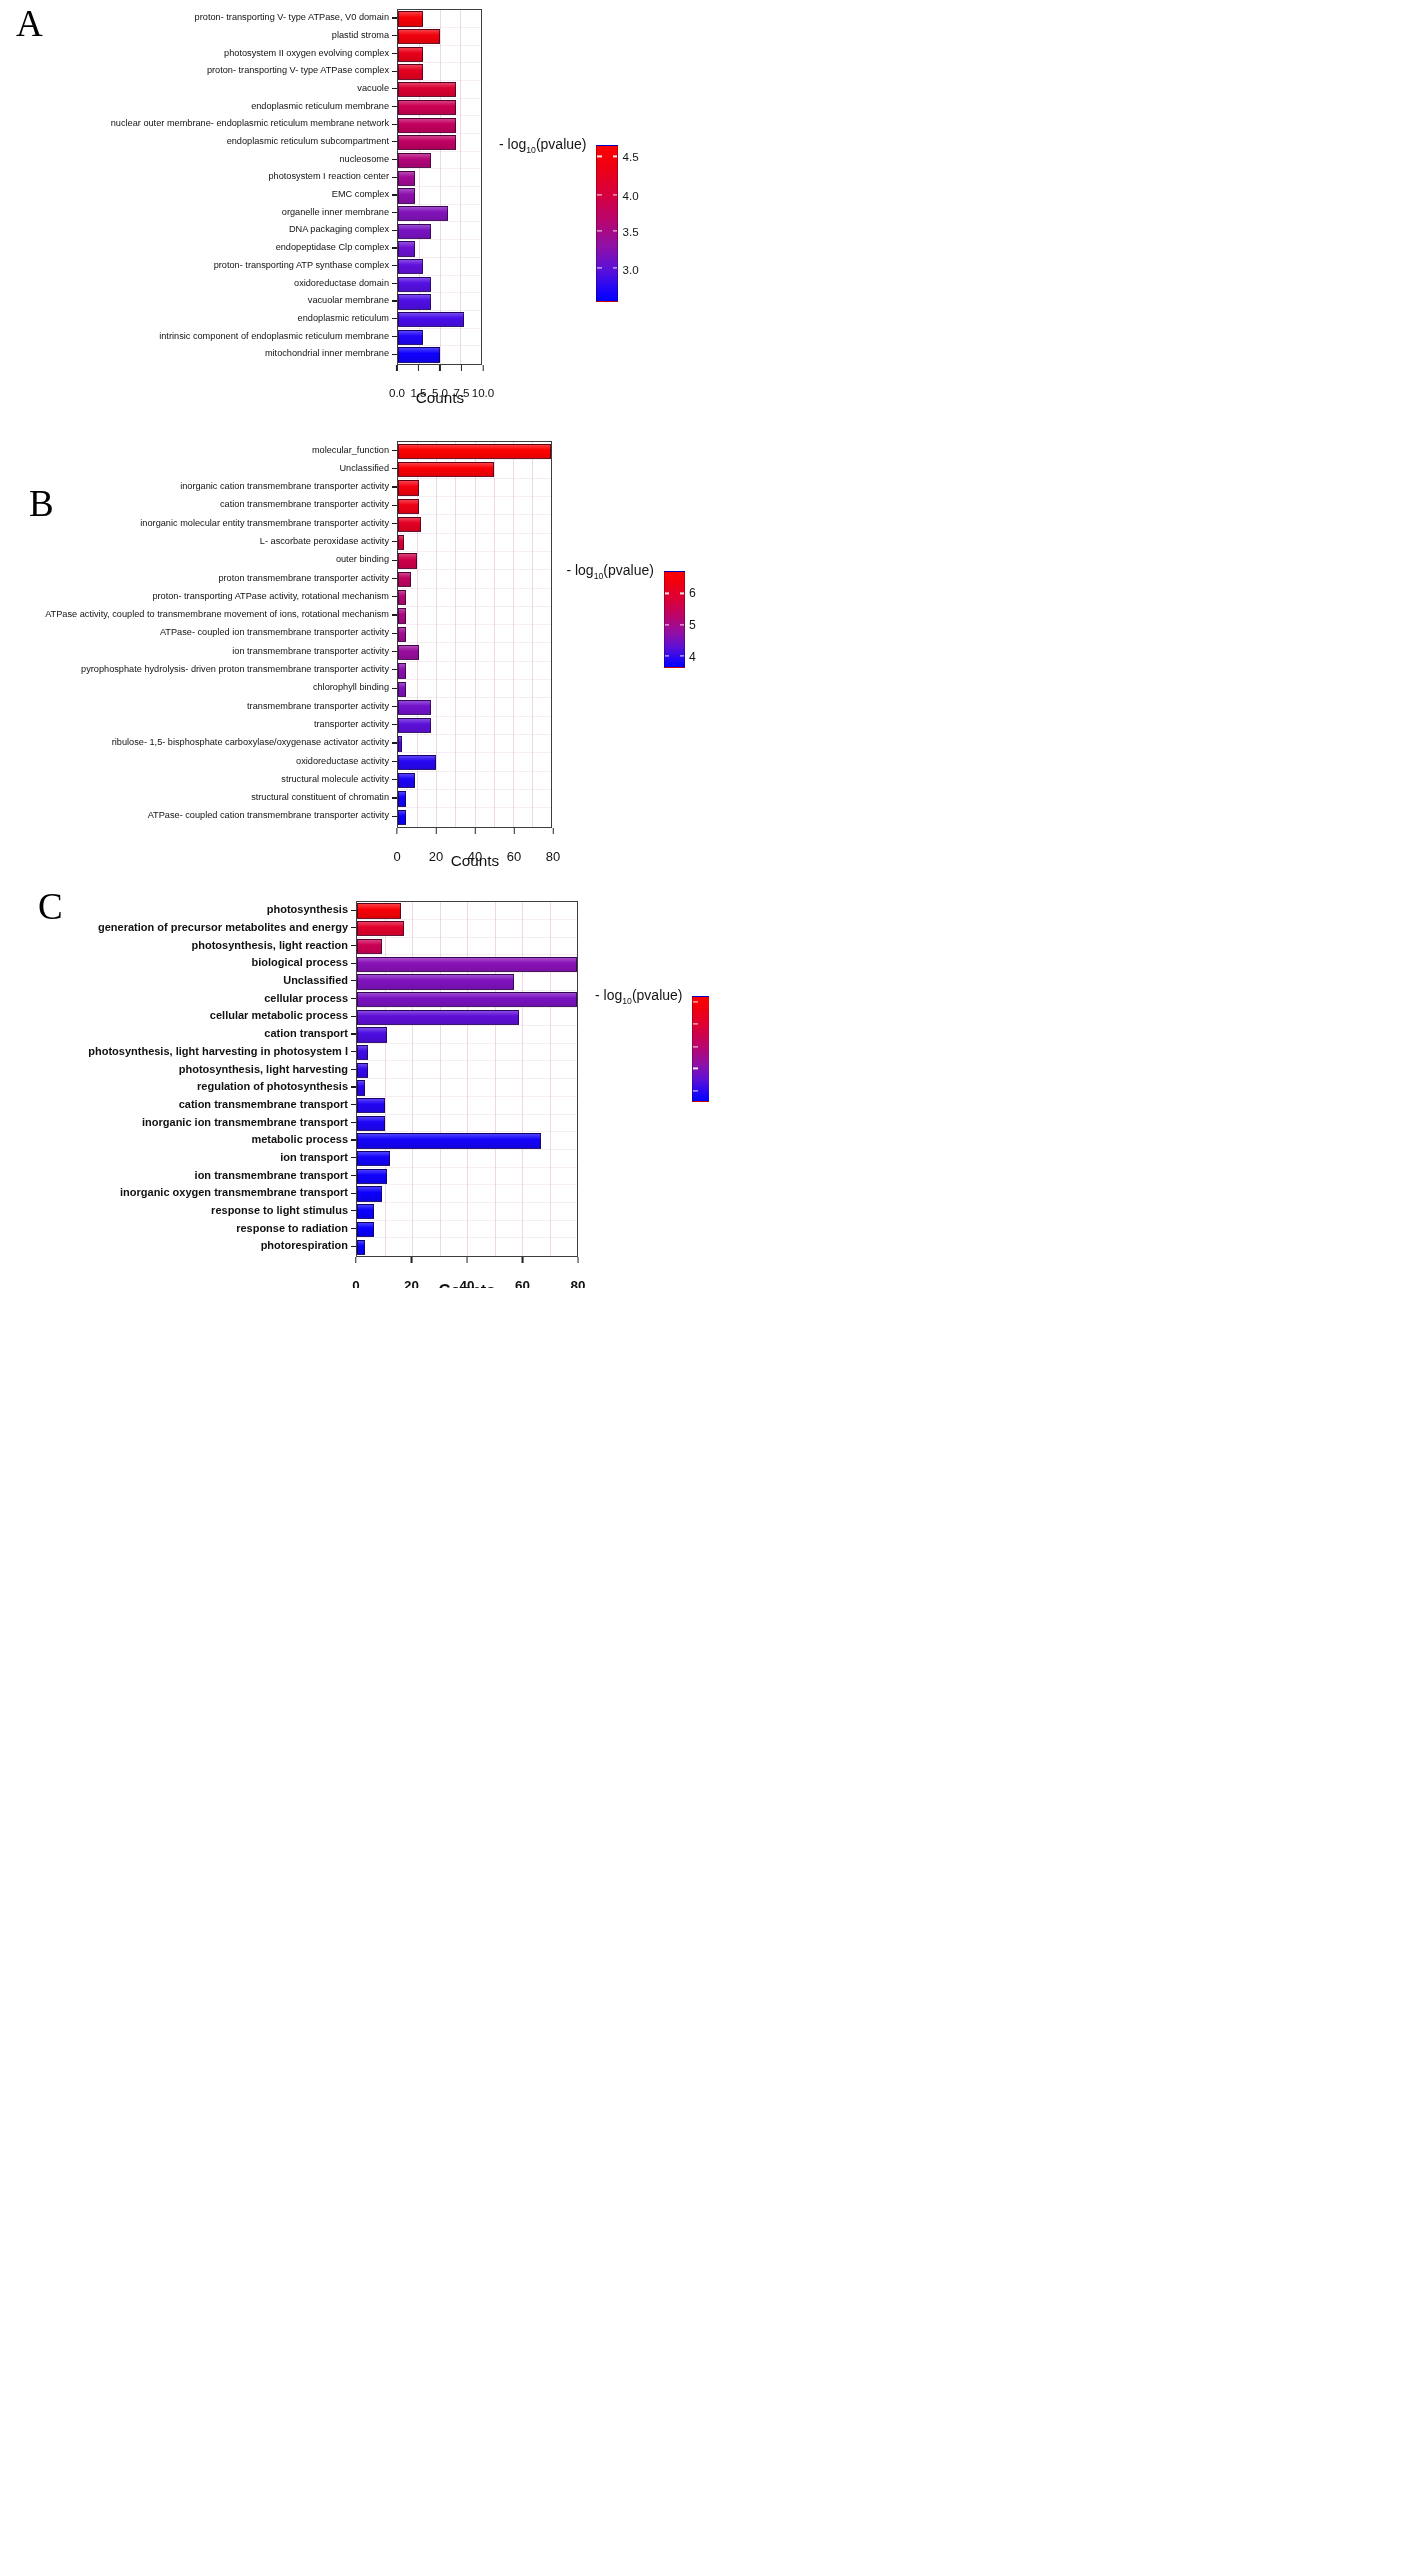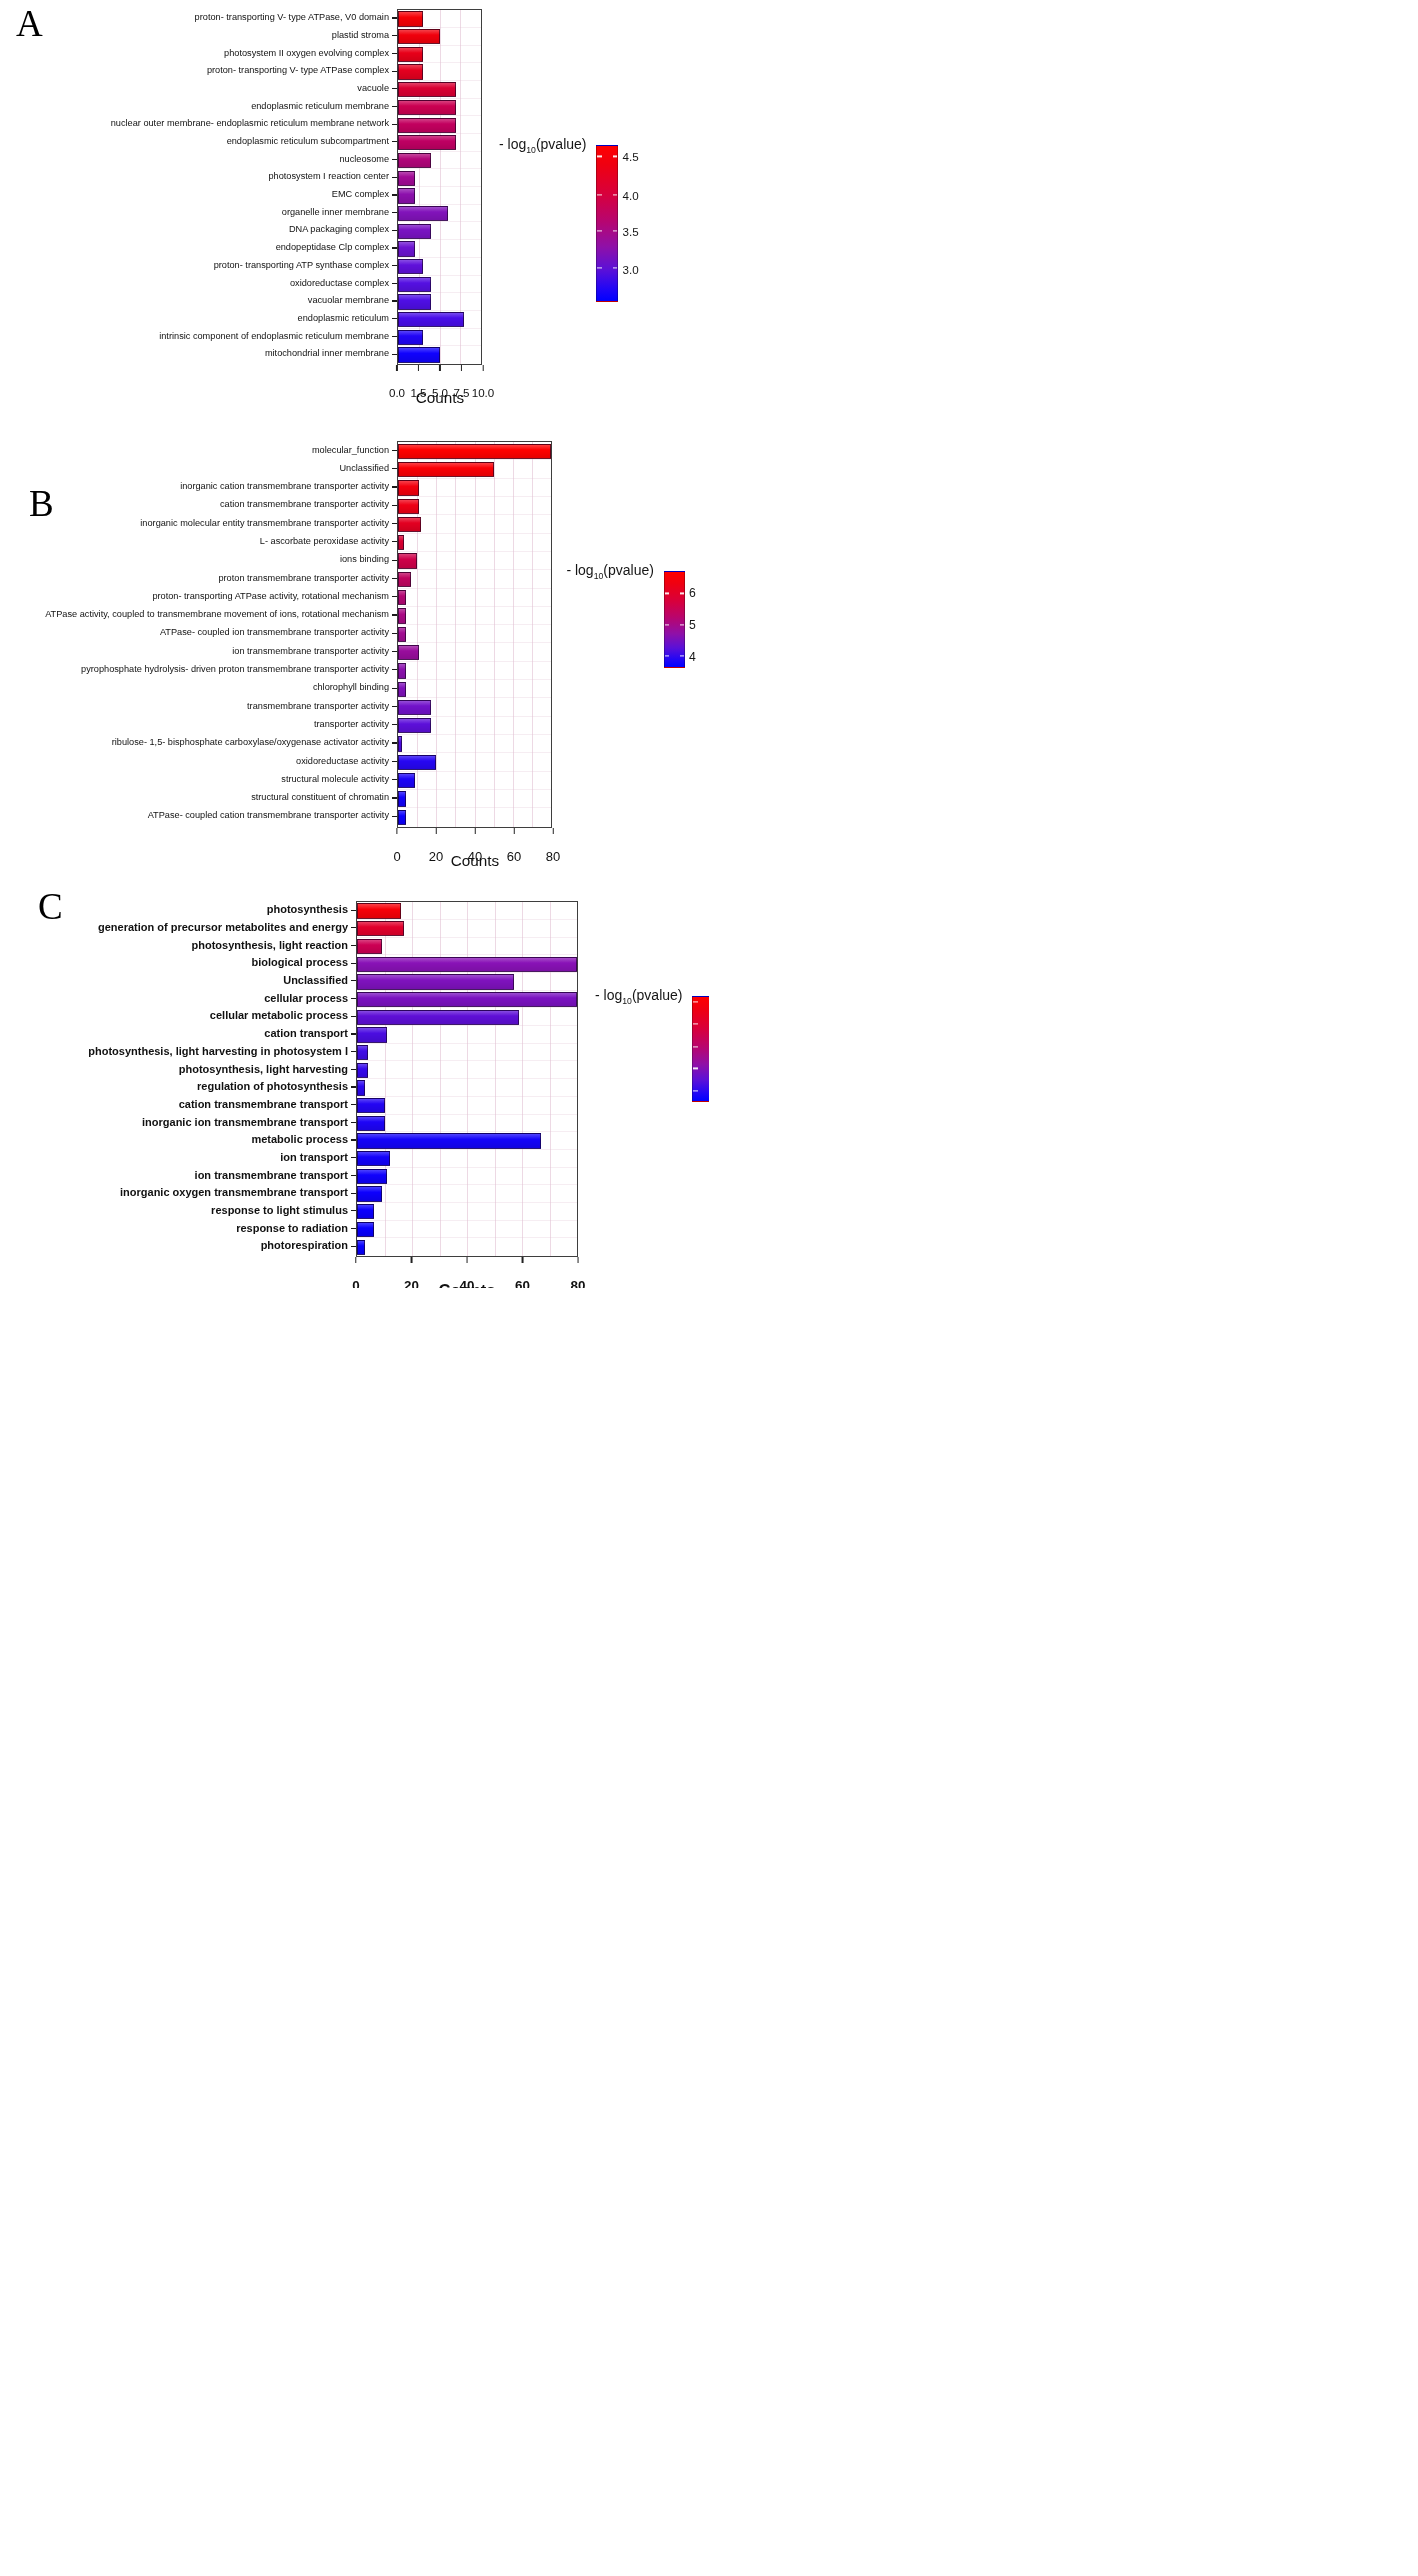--- a/index.html
+++ b/index.html
@@ -148,21 +148,21 @@
         </div>
         <div class="ylabel">
           <span>endopeptidase Clp complex</span>
           <div class="ytick"></div>
         </div>
         <div class="ylabel">
           <span>proton- transporting ATP synthase complex</span>
           <div class="ytick"></div>
         </div>
         <div class="ylabel">
-          <span>oxidoreductase complex</span>
+          <span>oxidoreductase domain</span>
           <div class="ytick"></div>
         </div>
         <div class="ylabel">
           <span>vacuolar membrane</span>
           <div class="ytick"></div>
         </div>
         <div class="ylabel">
           <span>endoplasmic reticulum</span>
           <div class="ytick"></div>
         </div>
@@ -313,21 +313,21 @@
         </div>
         <div class="ylabel">
           <span>inorganic molecular entity transmembrane transporter activity</span>
           <div class="ytick"></div>
         </div>
         <div class="ylabel">
           <span>L- ascorbate peroxidase activity</span>
           <div class="ytick"></div>
         </div>
         <div class="ylabel">
-          <span>ions binding</span>
+          <span>outer binding</span>
           <div class="ytick"></div>
         </div>
         <div class="ylabel">
           <span>proton transmembrane transporter activity</span>
           <div class="ytick"></div>
         </div>
         <div class="ylabel">
           <span>proton- transporting ATPase activity, rotational mechanism</span>
           <div class="ytick"></div>
         </div>

